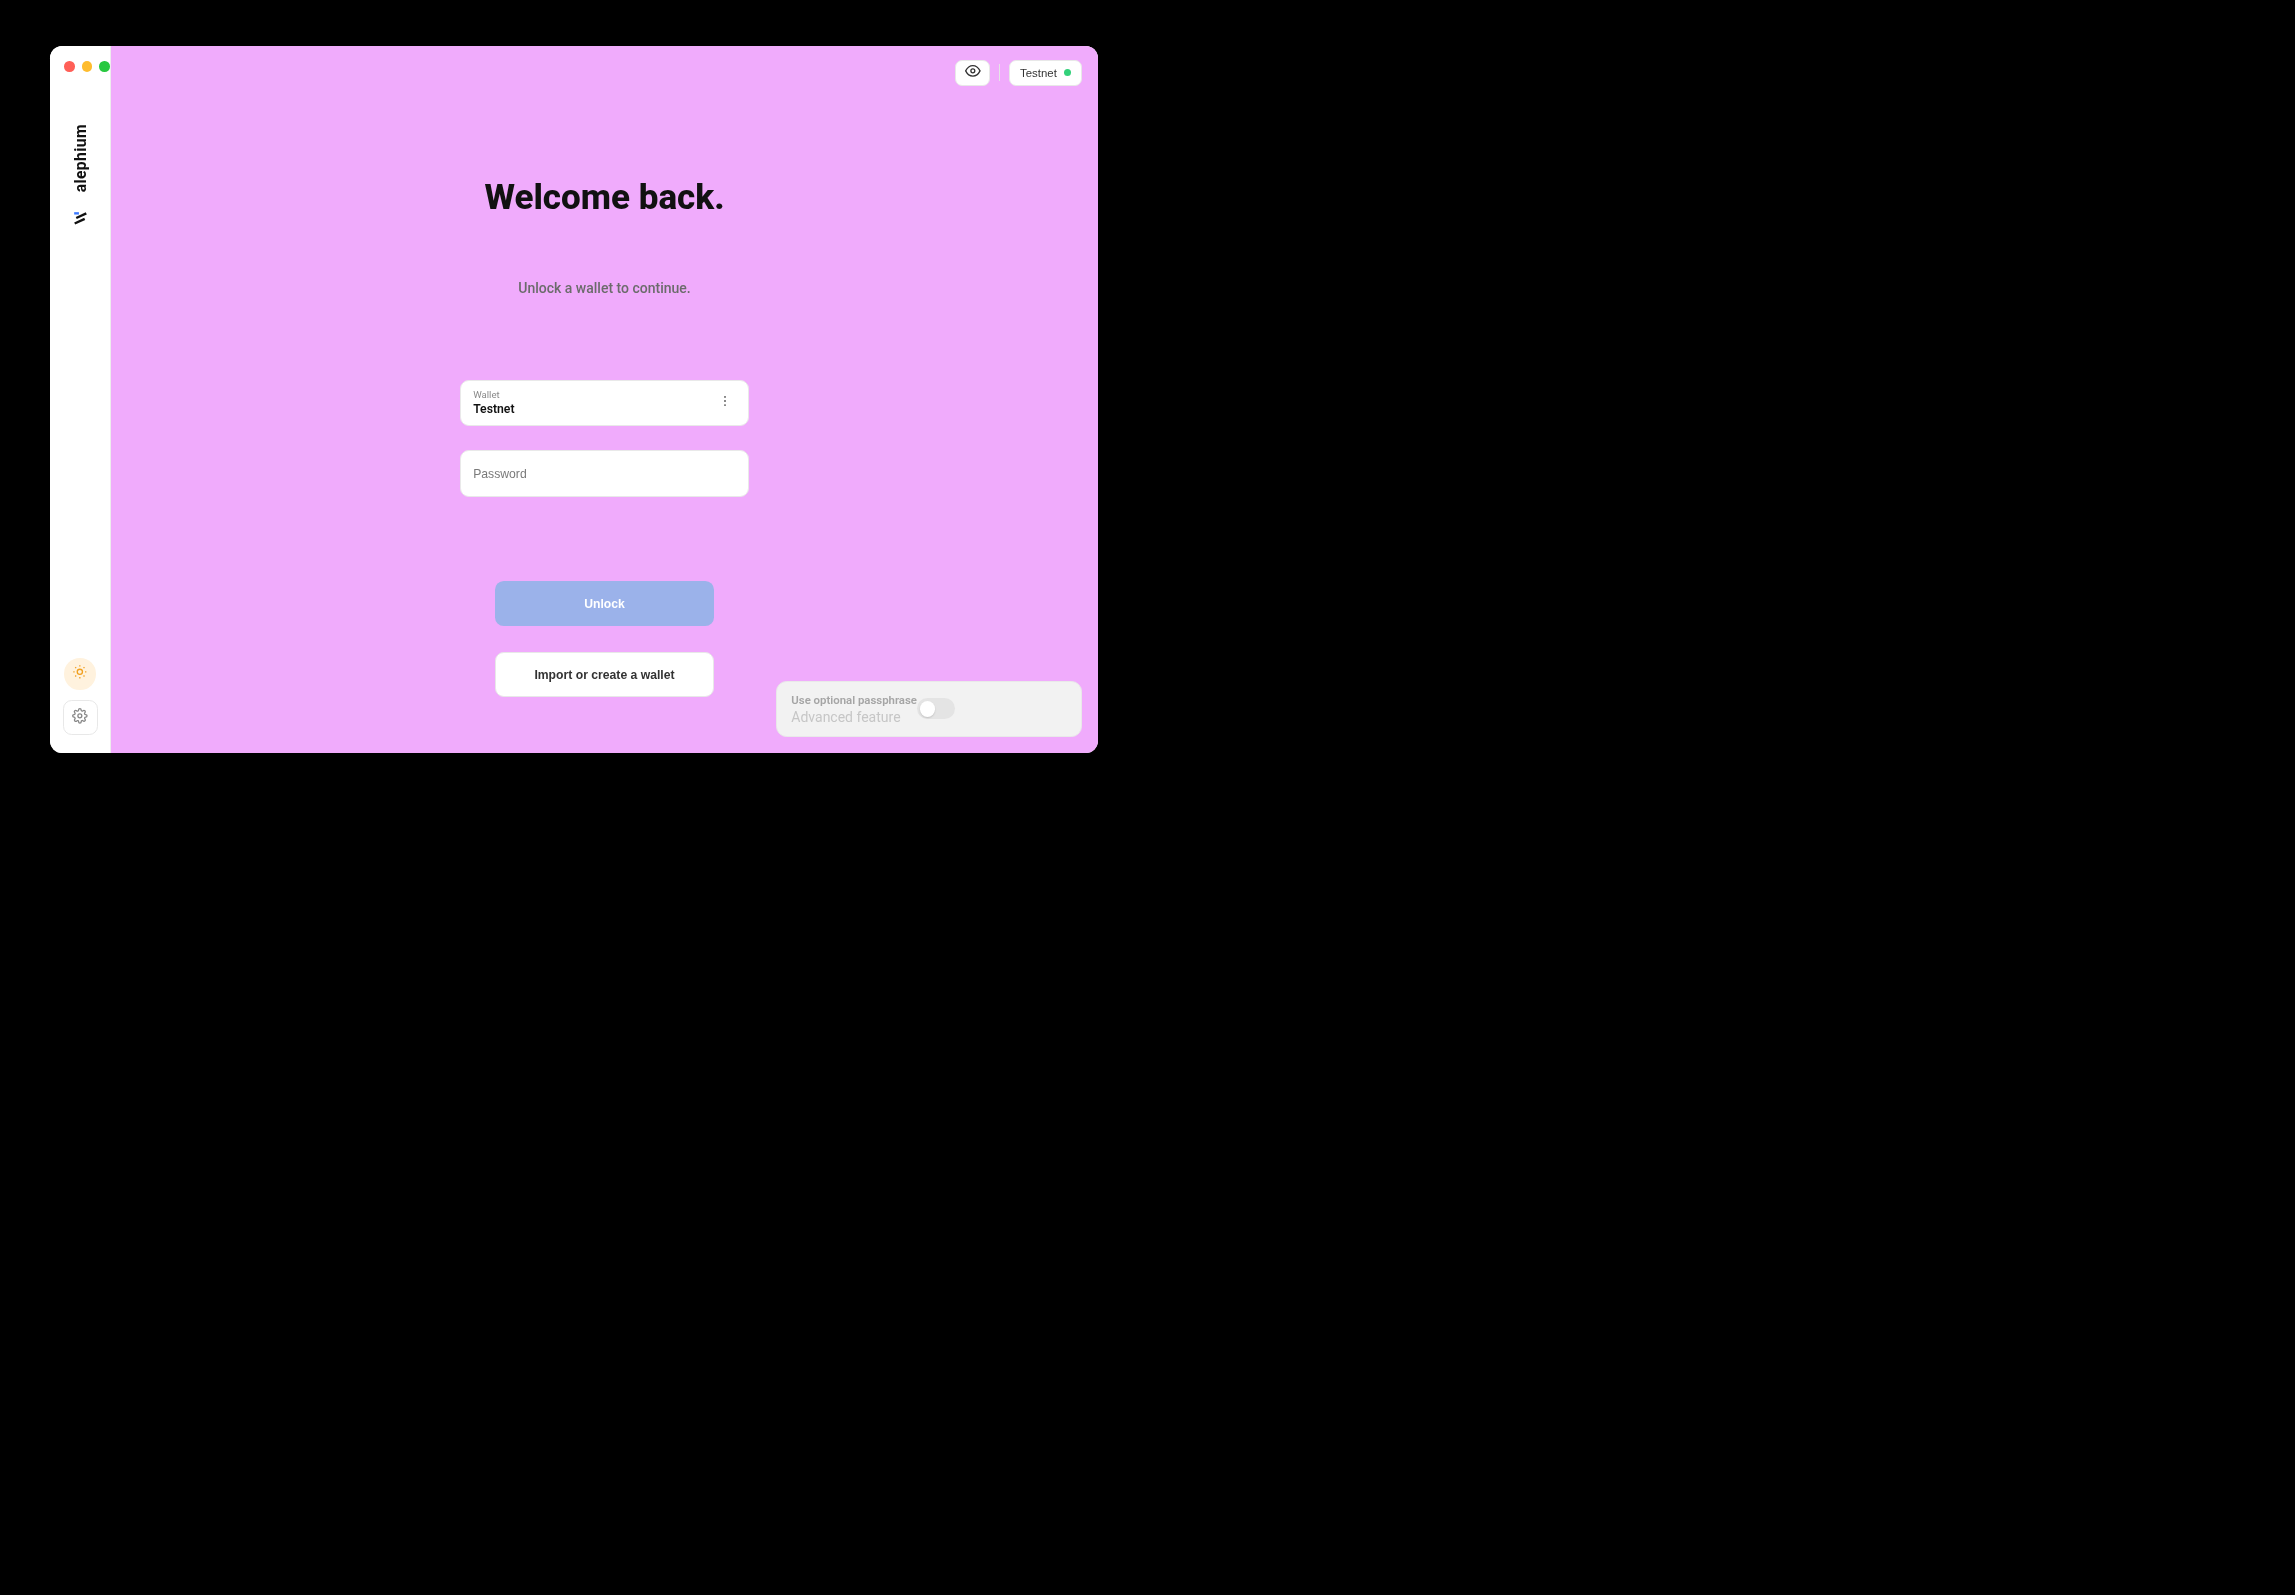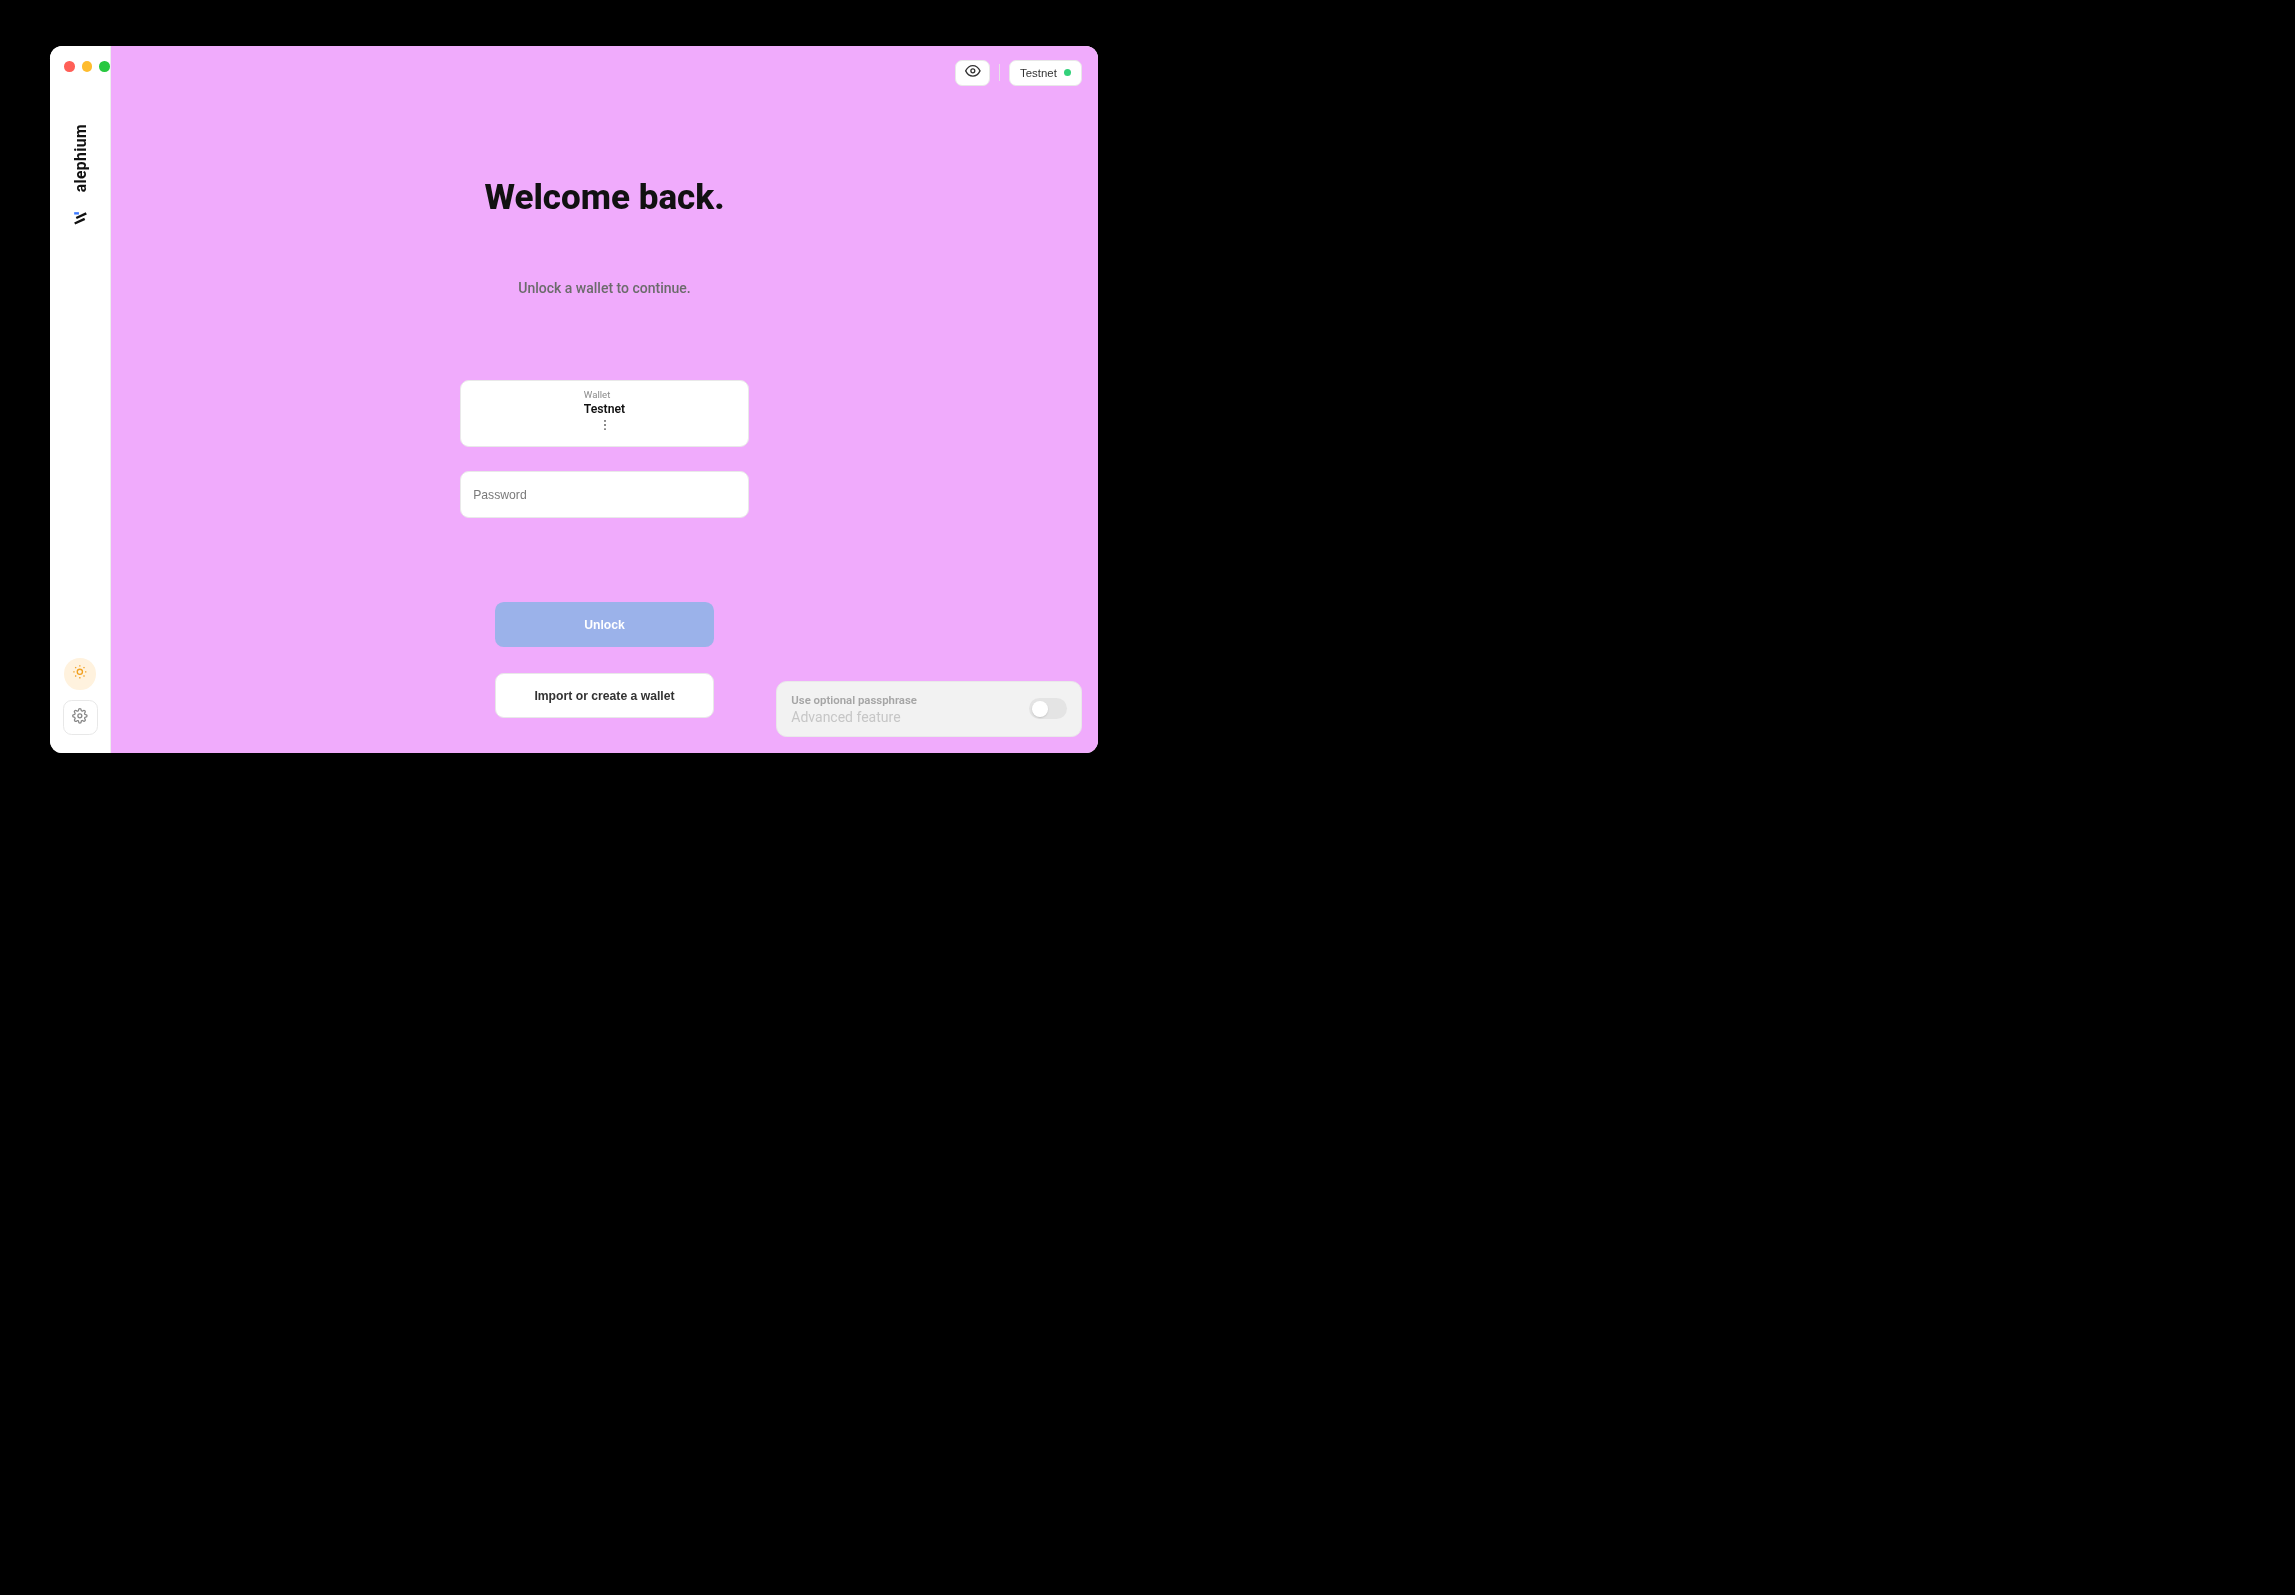--- a/index.html
+++ b/index.html
@@ -113,21 +113,21 @@
   }
   .title { font-size: 35px; font-weight: 800; color: #111; }
   .subtitle { margin-top: 30px; font-size: 14px; color: #6b6b6b; font-weight: 500; }
 
   .form { width: 289px; margin-top: 52px; display: flex; flex-direction: column; gap: 24.5px; }
 
   .field {
     background: #fff; border: 0.9px solid #e9e9e9; border-radius: 8.7px;
     padding: 8.7px 12.2px; position: relative;
   }
-  .field-wallet { display: flex; align-items: center; justify-content: space-between; flex-direction: column; }
+  .field-wallet { display: flex; align-items: center; justify-content: space-between; }
   .field-wallet-inner { display: flex; flex-direction: column; }
   .field-label-sm { font-size: 9.6px; color: #8a8a8a; }
   .field-value { font-size: 12.2px; font-weight: 600; color: #111; margin-top: 1.7px; }
   .kebab { width: 21px; height: 21px; display: flex; align-items: center; justify-content: center; cursor: pointer; border-radius: 5.2px; background: none; border: none; }
   .kebab svg { color: #555; }
 
   .field-password { height: 47px; display: flex; align-items: center; }
   .pw-input {
     width: 100%; border: none; outline: none; font-size: 12.2px; color: #333;
     background: transparent;
@@ -138,21 +138,21 @@
   .btn { width: 219px; height: 45px; border-radius: 8.7px; font-size: 12.2px; font-weight: 600; cursor: pointer; border: none; }
   .btn-primary { background: #9bb2ea; color: #fff; }
   .btn-secondary { background: #fff; border: 0.9px solid #e8e8e8; color: #333; }
 
   .passphrase-card {
     position: absolute;
     right: 15.7px; bottom: 15.7px;
     width: 306px; height: 56px;
     background: #f2f2f2; border: 0.9px solid #e9e9e9; border-radius: 10.5px;
     padding: 10.5px 14px;
-    display: flex; align-items: center; justify-content: space-between;
+    display: flex; align-items: center; 
   }
   .pass-text { display: flex; flex-direction: column; gap: 2.6px; }
   .pass-title { font-size: 11.4px; color: #a5a5a5; font-weight: 600; }
   .pass-sub { font-size: 14px; color: #c6c6c6; }
   .toggle {
     width: 38px; height: 21px; border-radius: 12.2px; background: #e4e4e4;
     position: relative; cursor: pointer; border: none;
   }
   .toggle-knob { position: absolute; left: 2.6px; top: 2.6px; width: 15.7px; height: 15.7px; background: #fff; border-radius: 50%; box-shadow: 0 0.9px 1.7px rgba(0,0,0,0.15); }
 </style>

